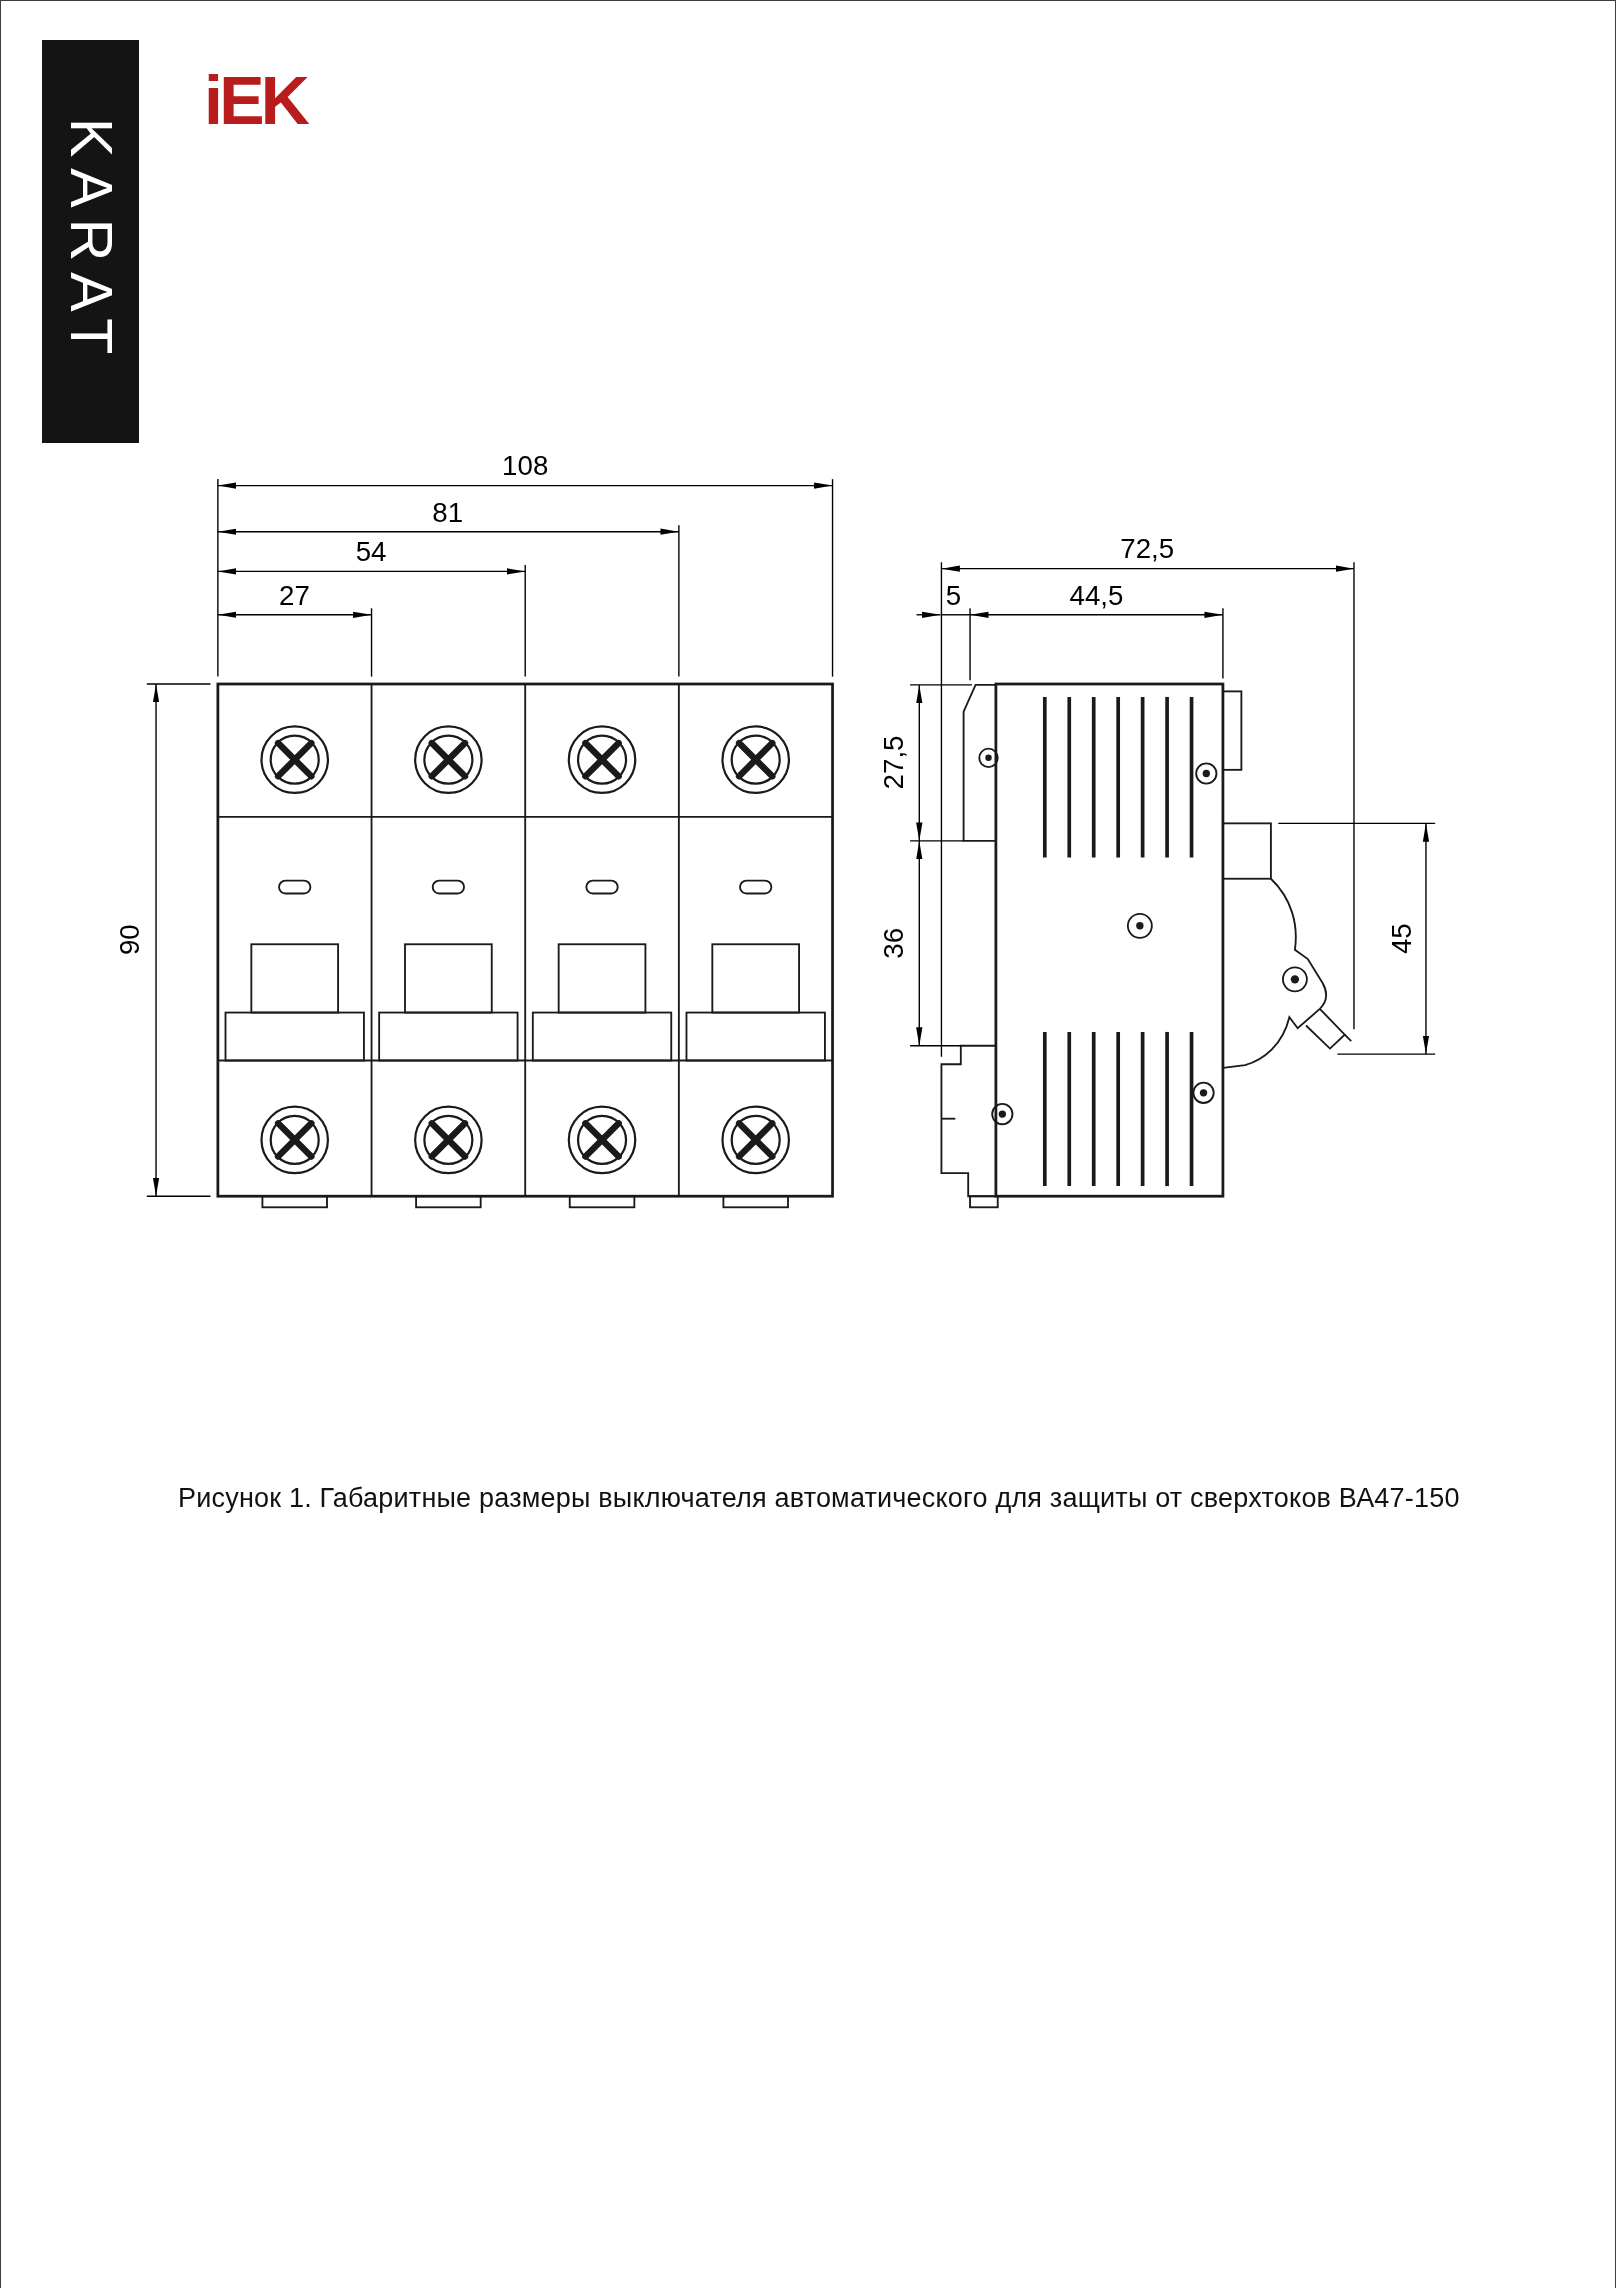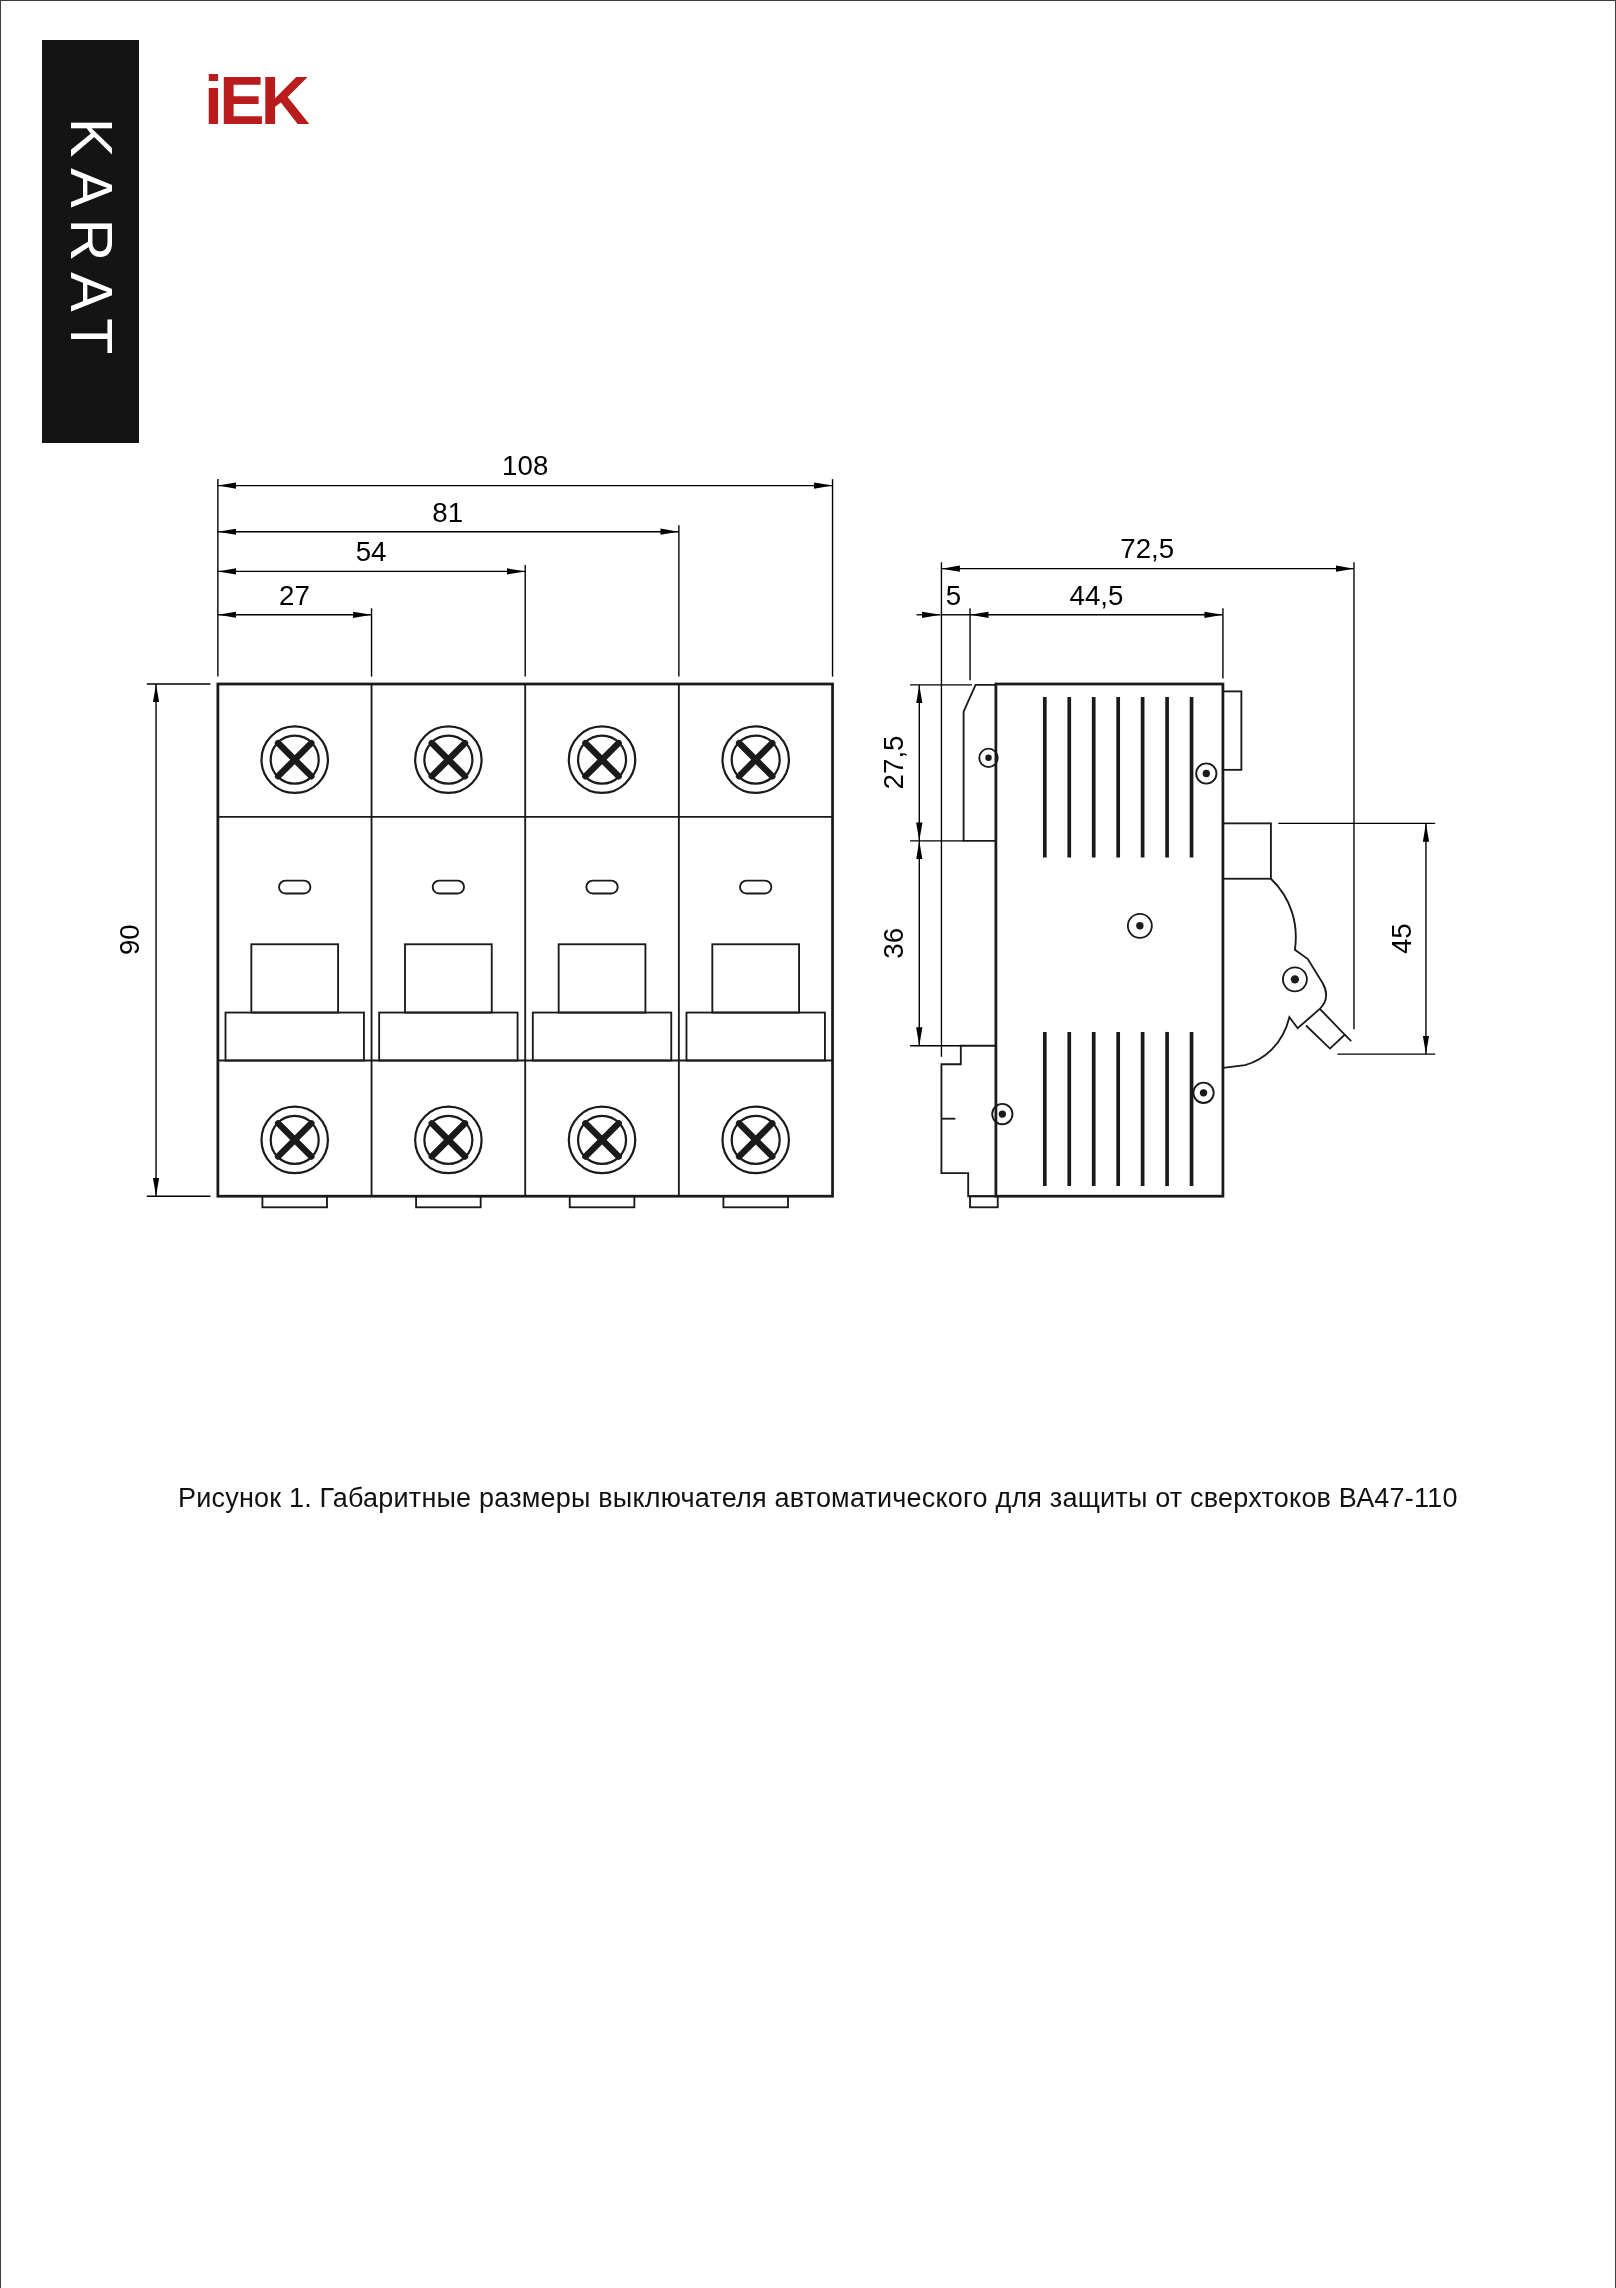--- a/index.html
+++ b/index.html
@@ -174,16 +174,16 @@
       <text x="150" y="537" text-anchor="middle" transform="rotate(-90 150 537)">90</text>
       <text x="1242" y="124" text-anchor="middle">72,5</text>
       <text x="1032" y="174" text-anchor="middle">5</text>
       <text x="1187" y="174" text-anchor="middle">44,5</text>
       <text x="977" y="345" text-anchor="middle" transform="rotate(-90 977 345)">27,5</text>
       <text x="977" y="541" text-anchor="middle" transform="rotate(-90 977 541)">36</text>
       <text x="1528" y="536" text-anchor="middle" transform="rotate(-90 1528 536)">45</text>
     </g>
   </svg>
 
-  <div class="caption">Рисунок 1. Габаритные размеры выключателя автоматического для защиты от сверхтоков ВА47-110</div>
+  <div class="caption">Рисунок 1. Габаритные размеры выключателя автоматического для защиты от сверхтоков ВА47-150</div>
 
 </div>
 
 
 </body></html>

